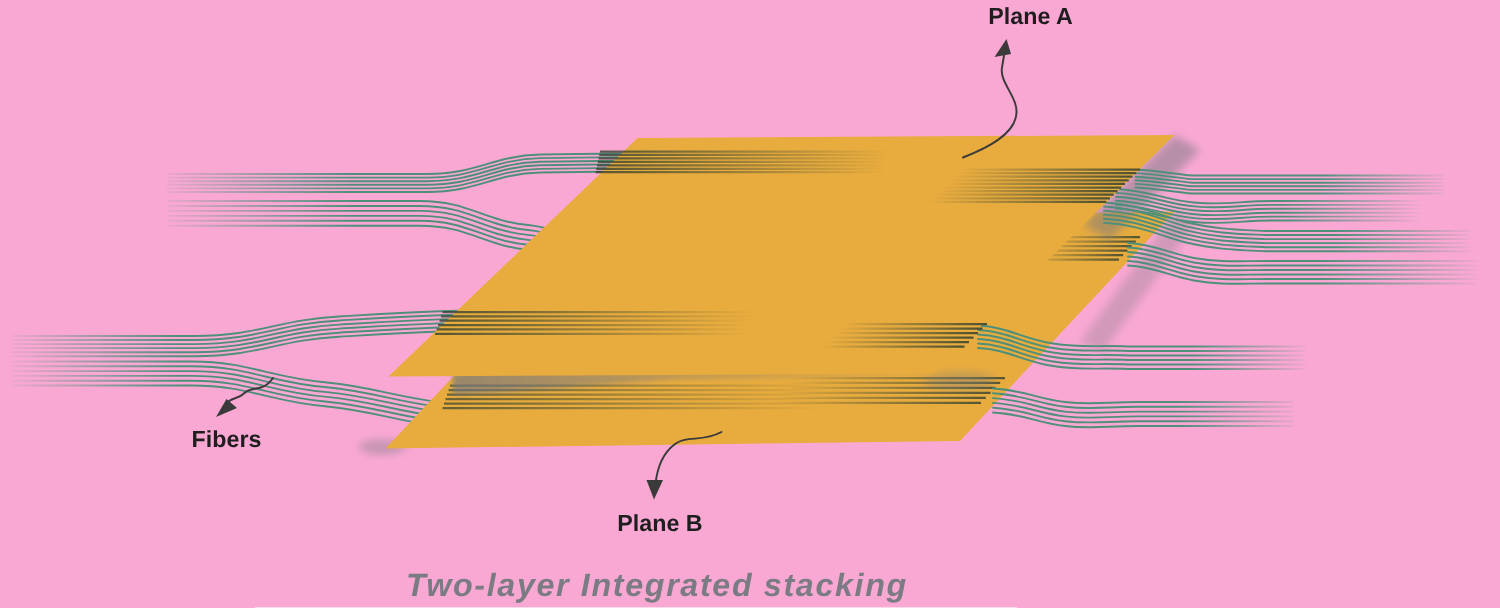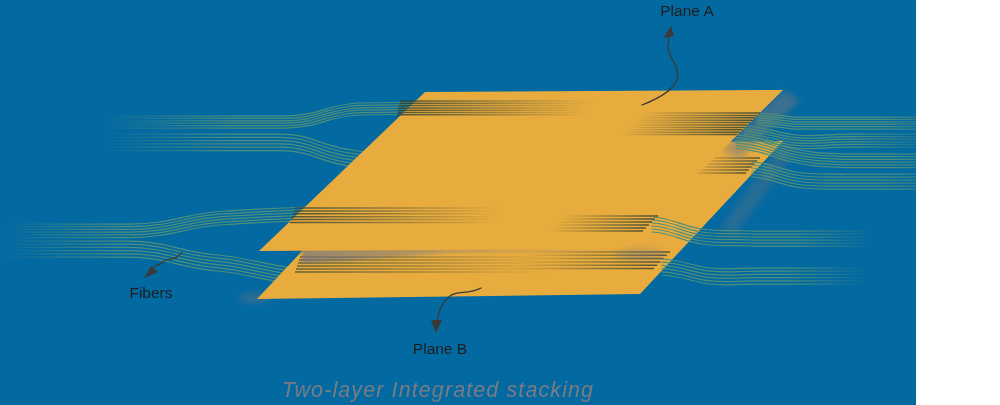--- a/index.html
+++ b/index.html
@@ -1,17 +1,17 @@
 <!DOCTYPE html>
 <html><head>
 <meta charset="utf-8">
 <style>
   html,body{margin:0;padding:0;background:#ffffff;}
-  #stage{position:relative;width:916px;height:405px;background:#0369a1;overflow:hidden;
-         font-family:"Liberation Sans",sans-serif;}
+  #stage{position:relative;width:1000px;height:405px;background:#f9a8d4;overflow:hidden;
+         font-family:"Liberation Sans",sans-serif;font-weight:bold;}
   svg{display:block}
   .lbl{font-family:"Liberation Sans","DejaVu Sans",sans-serif;font-size:15.5px;}
   .cap{font-family:"Liberation Sans","DejaVu Sans",sans-serif;font-size:21.5px;
        font-style:italic;letter-spacing:1.1px;}
   .fib{fill:none;stroke-width:1.25;stroke-linecap:round;}
   .stk{fill:none;stroke-width:1.5;stroke-linecap:butt;}
   .arrow{fill:none;stroke-width:1.3;stroke-linecap:round;}
 </style>
 </head>
 <body>

